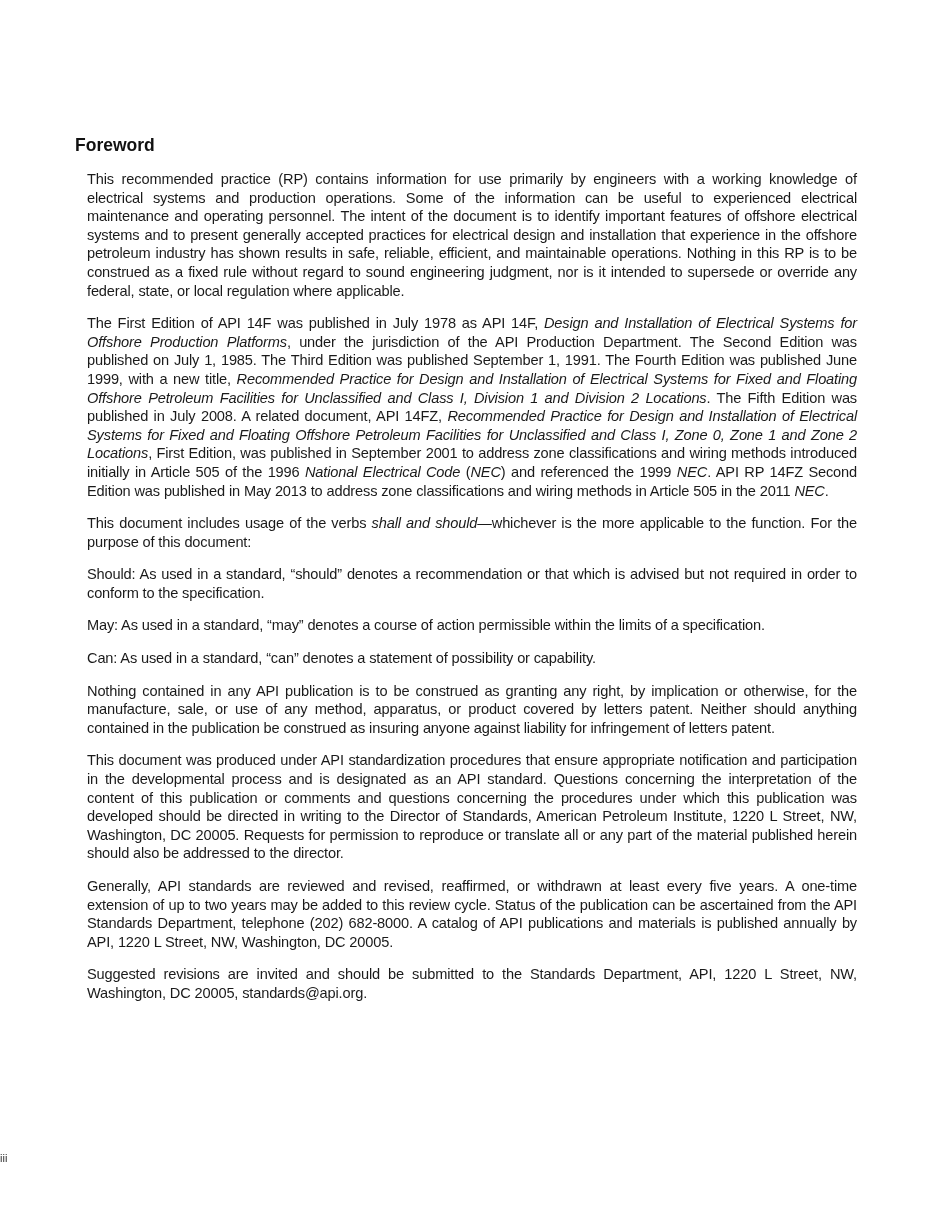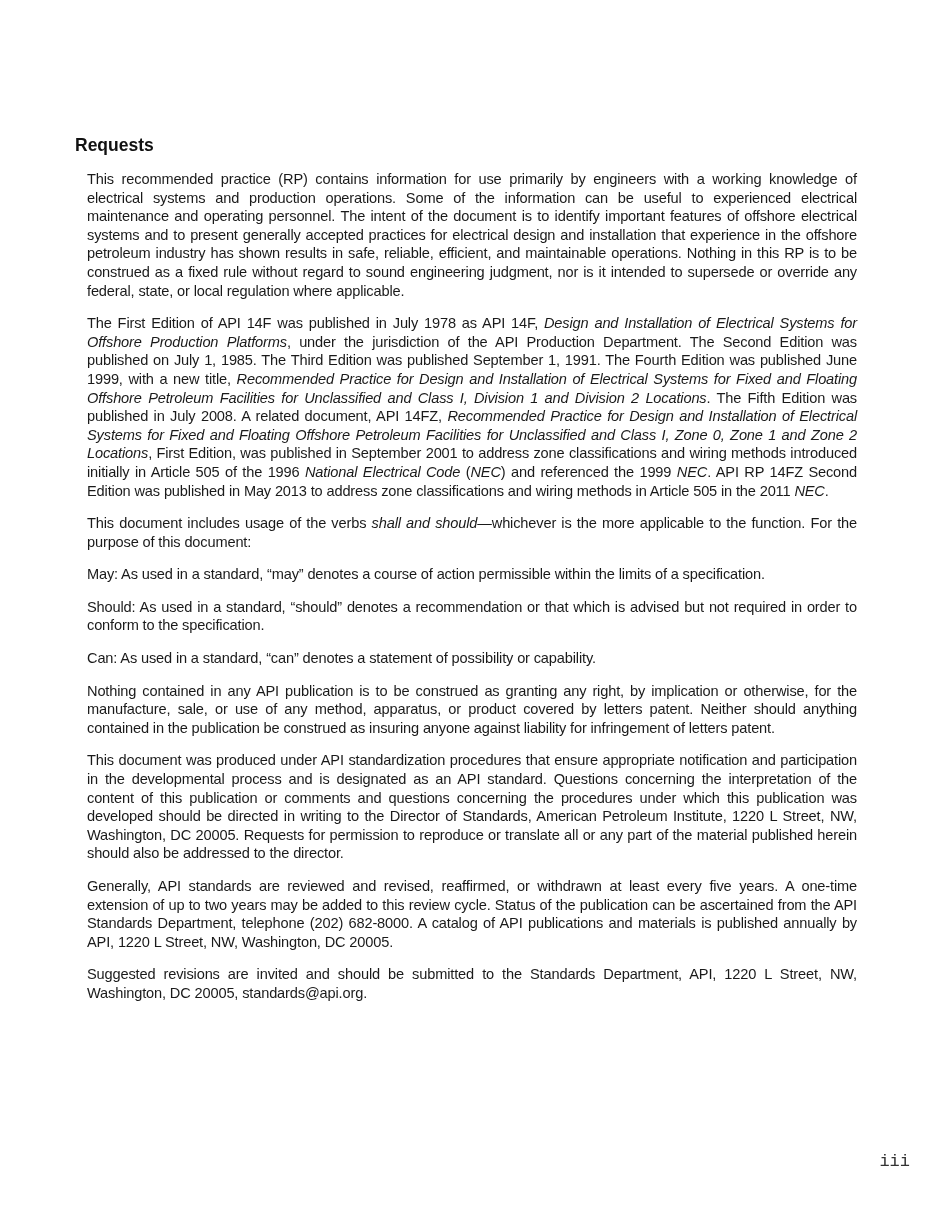--- a/index.html
+++ b/index.html
@@ -37,37 +37,36 @@
       letter-spacing: -0.15px;
     }
     .para em {
       font-style: italic;
     }
     .page-number {
       position: absolute;
       left: 0;
       width: 910px;
       top: 1152px;
-      text-align: right;
-      font-size: 17px;
+      text-align: left;
+      font-size: 11px;
       color: #333;
-      font-family: Liberation Mono, monospace;
     }
   </style>
 </head>
 <body>
 
 <div class="page">
-  <h2 class="heading">Requests</h2>
+  <h2 class="heading">Foreword</h2>
   <div id="paragraphs">
       <p class="para"><span>This recommended practice (RP) contains information for use primarily by engineers with a working knowledge of electrical systems and production operations. Some of the information can be useful to experienced electrical maintenance and operating personnel. The intent of the document is to identify important features of offshore electrical systems and to present generally accepted practices for electrical design and installation that experience in the offshore petroleum industry has shown results in safe, reliable, efficient, and maintainable operations. Nothing in this RP is to be construed as a fixed rule without regard to sound engineering judgment, nor is it intended to supersede or override any federal, state, or local regulation where applicable.</span></p>
       <p class="para"><span>The First Edition of API 14F was published in July 1978 as API 14F, </span><em>Design and Installation of Electrical Systems for Offshore Production Platforms</em><span>, under the jurisdiction of the API Production Department. The Second Edition was published on July 1, 1985. The Third Edition was published September 1, 1991. The Fourth Edition was published June 1999, with a new title, </span><em>Recommended Practice for Design and Installation of Electrical Systems for Fixed and Floating Offshore Petroleum Facilities for Unclassified and Class I, Division 1 and Division 2 Locations</em><span>. The Fifth Edition was published in July 2008. A related document, API 14FZ, </span><em>Recommended Practice for Design and Installation of Electrical Systems for Fixed and Floating Offshore Petroleum Facilities for Unclassified and Class I, Zone 0, Zone 1 and Zone 2 Locations</em><span>, First Edition, was published in September 2001 to address zone classifications and wiring methods introduced initially in Article 505 of the 1996 </span><em>National Electrical Code</em><span> (</span><em>NEC</em><span>) and referenced the 1999 </span><em>NEC</em><span>. API RP 14FZ Second Edition was published in May 2013 to address zone classifications and wiring methods in Article 505 in the 2011 </span><em>NEC</em><span>.</span></p>
       <p class="para"><span>This document includes usage of the verbs </span><em>shall and should</em><span>—whichever is the more applicable to the function. For the purpose of this document:</span></p>
+      <p class="para"><span>Should: As used in a standard, “should” denotes a recommendation or that which is advised but not required in order to conform to the specification.</span></p>
       <p class="para"><span>May: As used in a standard, “may” denotes a course of action permissible within the limits of a specification.</span></p>
-      <p class="para"><span>Should: As used in a standard, “should” denotes a recommendation or that which is advised but not required in order to conform to the specification.</span></p>
       <p class="para"><span>Can: As used in a standard, “can” denotes a statement of possibility or capability.</span></p>
       <p class="para"><span>Nothing contained in any API publication is to be construed as granting any right, by implication or otherwise, for the manufacture, sale, or use of any method, apparatus, or product covered by letters patent. Neither should anything contained in the publication be construed as insuring anyone against liability for infringement of letters patent.</span></p>
       <p class="para"><span>This document was produced under API standardization procedures that ensure appropriate notification and participation in the developmental process and is designated as an API standard. Questions concerning the interpretation of the content of this publication or comments and questions concerning the procedures under which this publication was developed should be directed in writing to the Director of Standards, American Petroleum Institute, 1220 L Street, NW, Washington, DC 20005. Requests for permission to reproduce or translate all or any part of the material published herein should also be addressed to the director.</span></p>
       <p class="para"><span>Generally, API standards are reviewed and revised, reaffirmed, or withdrawn at least every five years. A one-time extension of up to two years may be added to this review cycle. Status of the publication can be ascertained from the API Standards Department, telephone (202) 682-8000. A catalog of API publications and materials is published annually by API, 1220 L Street, NW, Washington, DC 20005.</span></p>
       <p class="para"><span>Suggested revisions are invited and should be submitted to the Standards Department, API, 1220 L Street, NW, Washington, DC 20005, standards@api.org.</span></p>
     </div>
 </div>
 
 <div class="page-number">iii</div>
 

